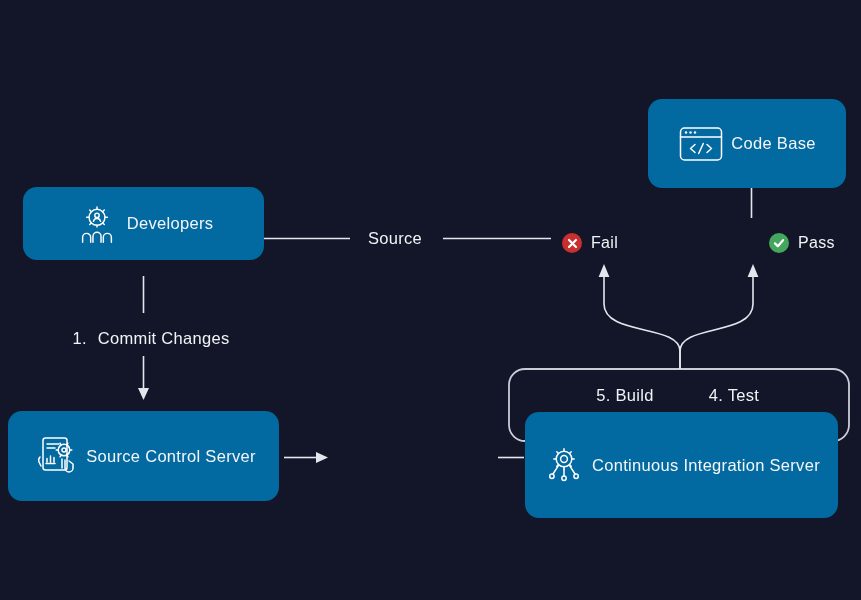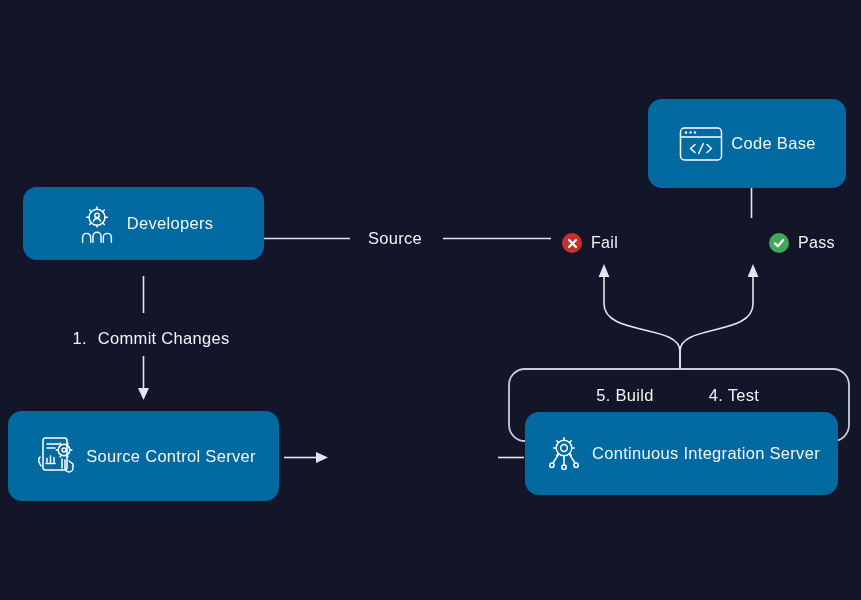--- a/index.html
+++ b/index.html
@@ -95,21 +95,21 @@
         <circle cx="33" cy="15" r="2"></circle>
         <path d="M38.8,15 h2 M35.9,20 l1,1.8 M30.1,20 l-1,1.8 M27.2,15 h-2
                  M30.1,10 l-1,-1.8 M35.9,10 l1,-1.8"></path>
         <path d="M31,24 v9 M34,25 v8 a4,4 0 0 0 8,0 v-4 l-4,-3"></path>
         <path d="M9,22 q-2,2 -1,5 l2,4"></path>
       </svg>
     </span>
     <span class="node-label">Source Control Server</span>
   </div>
 
-  <div class="node" style="left:525px;top:412px;width:313px;height:83px;">
+  <div class="node" style="left:525px;top:412px;width:313px;height:106px;">
     <span class="icon">
       <svg width="42" height="38" viewBox="0 0 42 38" fill="none" stroke="#ffffff" stroke-width="1.5" stroke-linecap="round" stroke-linejoin="round">
         <circle cx="21" cy="13" r="7.8"></circle>
         <circle cx="21" cy="13" r="3.4"></circle>
         <path d="M28.8,13 h2.4 M26.5,18.5 l1.7,1.7 M21,20.8 v2.4 M15.5,18.5 l-1.7,1.7
                  M13.2,13 h-2.4 M15.5,7.5 l-1.7,-1.7 M21,5.2 V2.8 M26.5,7.5 l1.7,-1.7"></path>
         <path d="M21,23.2 V30 M15.2,19.8 L10,28 M26.8,19.8 L32,28"></path>
         <circle cx="21" cy="32.3" r="2.2"></circle>
         <circle cx="8.9" cy="30.2" r="2.2"></circle>
         <circle cx="33.1" cy="30.2" r="2.2"></circle>

